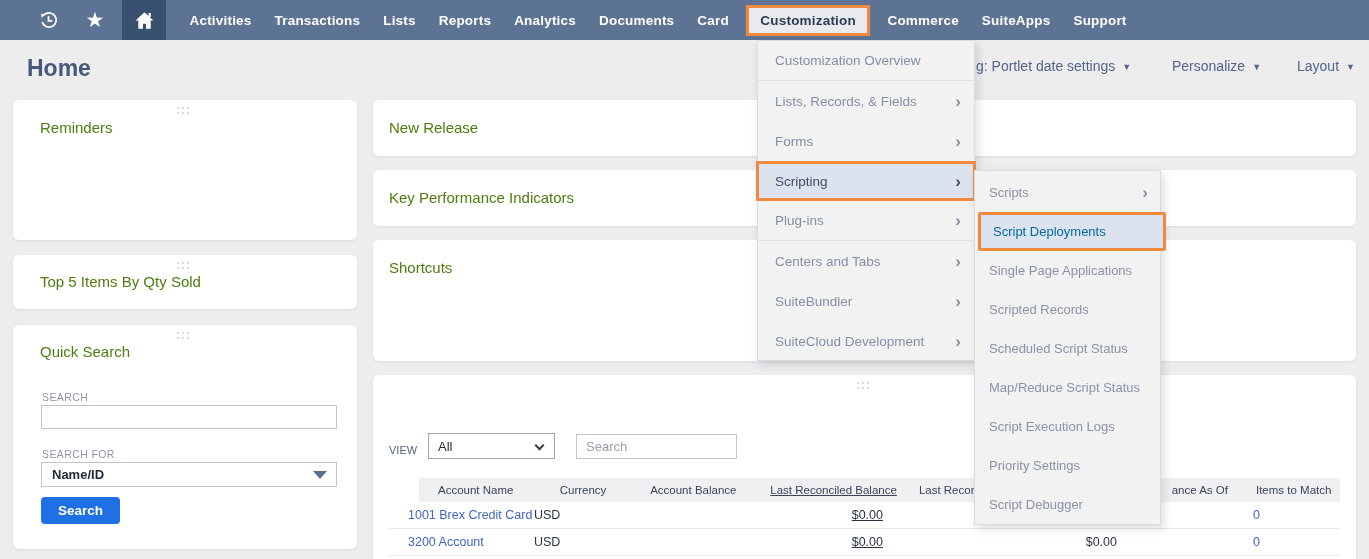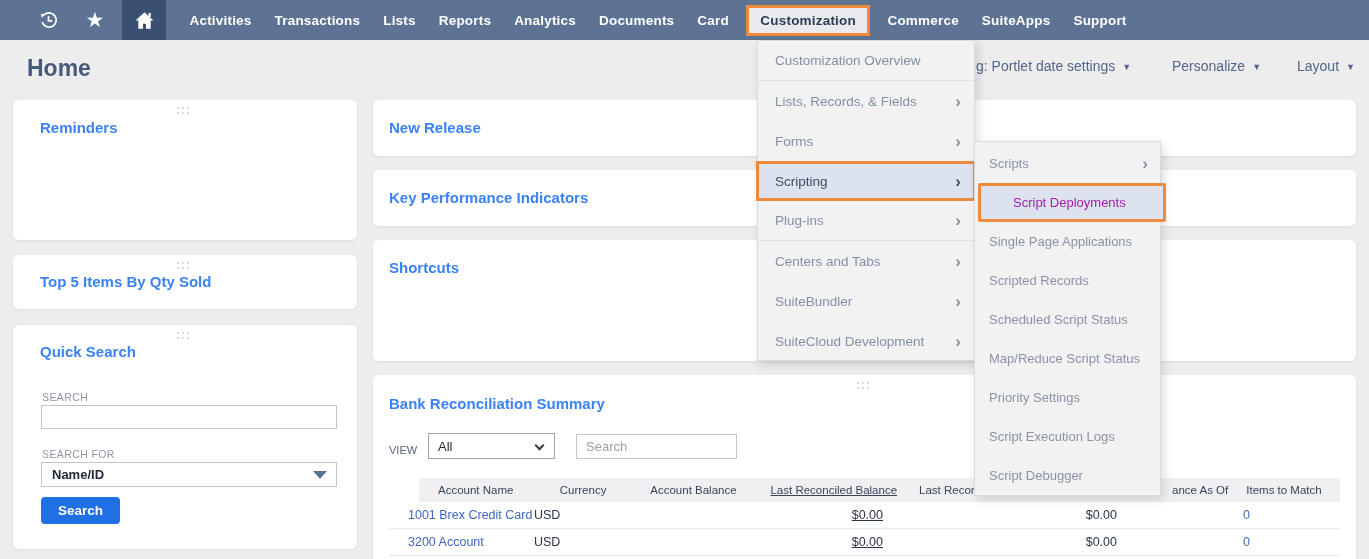--- a/index.html
+++ b/index.html
@@ -30,21 +30,21 @@
   }
   
   .page-title { position:absolute; left:27px; top:55px; font-size:23px; font-weight:bold; color:#47597b; z-index:5; }
   .hdr-link { position:absolute; top:58px; font-size:14px; color:#52658a; cursor:pointer; white-space:nowrap; z-index:4; }
   .hdr-link .tri { font-size:9px; margin-left:7px; vertical-align:1px; }
   
   .portlet {
     position:absolute; background:#fff; border-radius:6px;
     box-shadow:0 1px 3px rgba(20,30,50,.08); z-index:2;
   }
-  .portlet h3 { position:absolute; font-size:15px; font-weight:bold; color:#3b82f6; }
+  .portlet h3 { position:absolute; font-size:15px; font-weight:normal; color:#4d7c0f; }
   .dots { position:absolute; top:7px; left:50%; margin-left:-8px; display:grid; grid-template-columns:repeat(3,2px); grid-gap:3px; cursor:grab; }
   .dots i { width:2px; height:2px; border-radius:50%; background:#cbd0d6; }
   .rem-center { position:absolute; left:22px; top:66px; width:300px; text-align:center; font-size:12.5px; color:#6e7888; line-height:17px; }
   .rem-center b { color:#333c4a; display:block; margin-bottom:3px; font-size:12.5px; }
   a.lnk { color:#4165c0; text-decoration:none; cursor:pointer; }
   
   .qs-label { position:absolute; left:29px; font-size:10.5px; color:#8e96a4; letter-spacing:.4px; }
   .qs-input { position:absolute; left:28px; width:296px; height:24px; border:1px solid #c2c5cb; background:#fff; font-size:13px; padding:0 8px; color:#222; }
   .qs-select { position:absolute; left:28px; width:296px; height:25px; border:1px solid #c2c5cb; background:#fff; display:flex; align-items:center; cursor:pointer; }
   .qs-select .val { font-size:13px; font-weight:bold; color:#222b38; padding-left:10px; }
@@ -66,41 +66,41 @@
   .thead span { font-size:11.5px; color:#39445a; }
   .tbody-row { height:27px; border-bottom:1px solid #e9e9ec; font-size:12.5px; color:#2b3443; }
   .c1 { width:145px; padding-left:19px; }
   .c2 { width:85px; }
   .c3 { width:100px; text-align:right; padding-right:2px; }
   .c4 { width:170px; text-align:right; padding-right:6px;text-decoration:underline; }
   .c5 { width:236px; }
   .c5.hdr { padding-left:16px; text-align:left; }
   .c5.val { text-align:right; padding-right:8px; }
   .c6 { width:100px; text-align:right; padding-right:0px; }
-  .c7 { width:115px; padding-left:18px; }
+  .c7 { width:115px; padding-left:28px; }
   
   .panel {
     position:absolute; background:#f2f2f3; border:1px solid #dbdbde;
     box-shadow:3px 4px 9px rgba(40,50,70,.16); z-index:20;
   }
   .panel-main { left:757px; top:40px; width:218px; height:321px; }
-  .panel-sub  { left:974px; top:141px; width:187px; height:355px; padding-top:2px; }
+  .panel-sub  { left:974px; top:170px; width:187px; height:355px; padding-top:2px; }
   .mrow { height:40px; display:flex; align-items:center; padding:0 13px 0 17px; cursor:pointer; }
   .mrow .lbl { flex:1; font-size:13.5px; color:#8290a6; white-space:nowrap; }
   .mrow .chev { font-size:17px; font-weight:bold; color:#8290a6; line-height:1; }
   .mrow.sep { border-bottom:1px solid #e1e2e5; }
   .mrow.hl {
     background:#dce3ee; border:3px solid #ef8a3d; margin:0 -2px; padding:0 12px 0 16px;
   }
   .mrow.hl .lbl, .mrow.hl .chev { color:#3d4e66; }
   .srow { height:39px; display:flex; align-items:center; padding:0 12px 0 14px; cursor:pointer; }
   .srow .lbl { flex:1; font-size:13px; color:#8a93a6; white-space:nowrap; }
   .srow .chev { font-size:17px; font-weight:bold; color:#8a93a6; line-height:1; }
   .srow.hl { background:#dce3ee; border:3px solid #ef8a3d; border-radius:2px; margin:0 -6px 0 3px; padding:0 9px 0 12px; }
-  .srow.hl .lbl { color:#a21caf;margin-left:20px; }
+  .srow.hl .lbl { color:#0369a1; }
 </style>
 </head>
 <body>
 
 <div class="navbar">
   <span class="nav-iconbtn first">
     <svg width="21" height="21" viewBox="0 0 24 24" fill="none" stroke="#fff" stroke-width="2" stroke-linecap="round">
       <path d="M 6.8 5.6 A 8.2 8.2 0 1 1 5 14.5"></path>
       <path d="M 12 7.6 V 12.4 H 15.6"></path>
       <path d="M 3.4 3.6 L 4.6 9.2 L 9.8 7.2" fill="#fff" stroke="none" opacity="0"></path>
@@ -190,21 +190,20 @@
 
 <div class="portlet" style="left:373px; top:375px; width:983px; height:200px;">
   <span class="dots">
       <i></i>
       <i></i>
       <i></i>
       <i></i>
       <i></i>
       <i></i>
     </span>
-  <h3 style="left:16px; top:20px;">Bank Reconciliation Summary</h3>
   <span class="bank-viewlbl">VIEW</span>
   <div class="bank-select">
     <span class="val">All</span>
     <span class="chev"></span>
   </div>
   <input class="bank-search" placeholder="Search" style="">
   <div class="tbl">
     <div class="trow thead">
       <span class="c1">Account Name</span>
       <span class="c2">Currency</span>
@@ -283,21 +282,21 @@
   <div class="srow">
     <span class="lbl">Scripted Records</span>
   </div>
   <div class="srow">
     <span class="lbl">Scheduled Script Status</span>
   </div>
   <div class="srow">
     <span class="lbl">Map/Reduce Script Status</span>
   </div>
   <div class="srow">
+    <span class="lbl">Script Execution Logs</span>
+  </div>
+  <div class="srow">
     <span class="lbl">Priority Settings</span>
   </div>
   <div class="srow">
-    <span class="lbl">Script Execution Logs</span>
-  </div>
-  <div class="srow">
     <span class="lbl">Script Debugger</span>
   </div>
 </div>
 
 </body></html>

